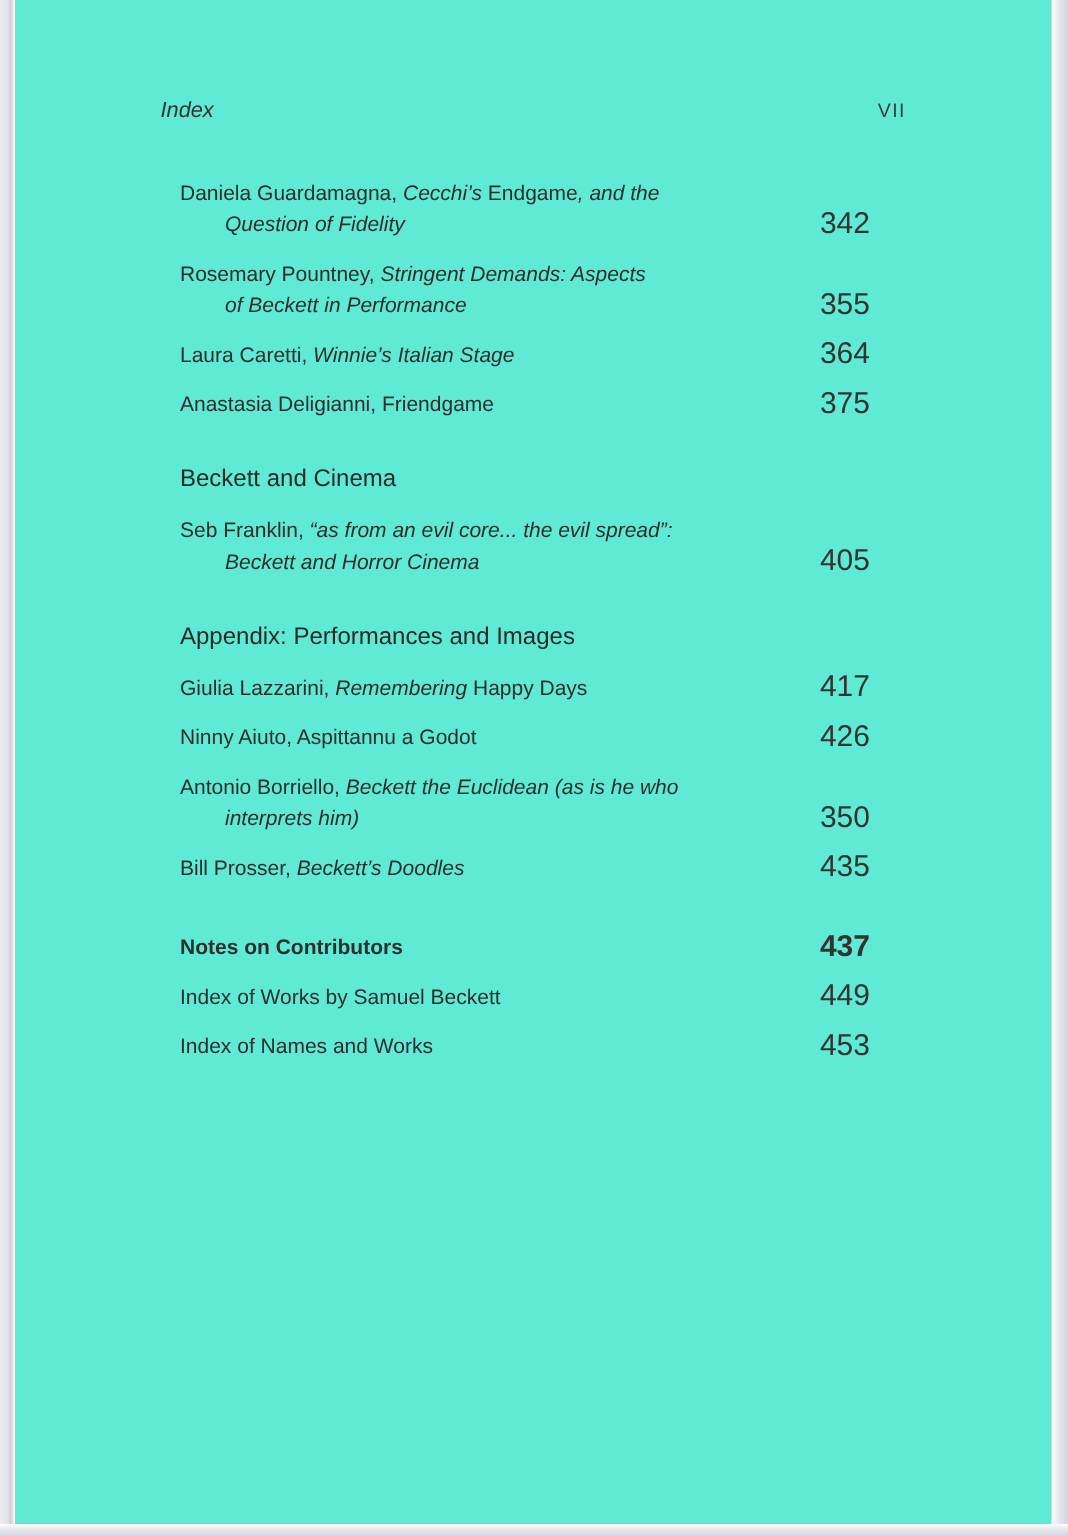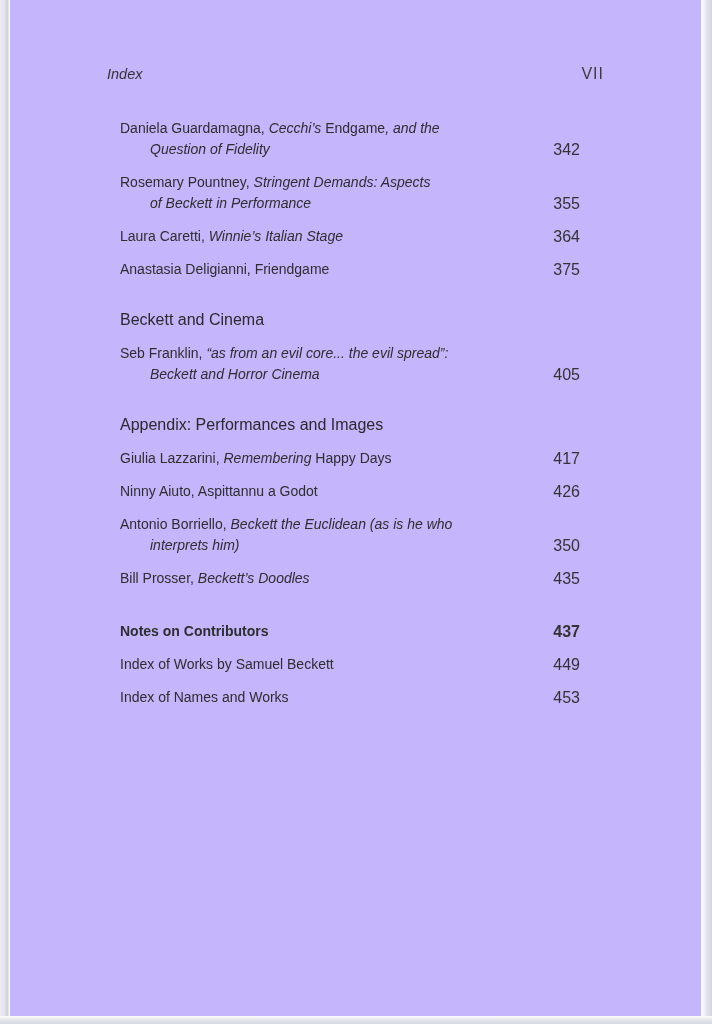--- a/index.html
+++ b/index.html
@@ -7,21 +7,21 @@
   body {
     font-family: "Liberation Sans", sans-serif;
     color: #2e2e2e;
     overflow: hidden;
     position: relative;
   }
   .page {
     position: relative;
     width: 712px;
     height: 1024px;
-    background: #c4b5fd;
+    background: #5eead4;
   }
   
   .edge-left {
     position: absolute; left: 0; top: 0; width: 10px; height: 100%;
     background: linear-gradient(to right, #ececf1 0%, #e3e3ea 50%, #cdced8 72%, #ffffff 100%);
   }
   .edge-right {
     position: absolute; right: 0; top: 0; width: 11px; height: 100%;
     background: linear-gradient(to left, #d3d4de 0%, #e2e3ea 45%, #f4f4f7 78%, #ffffff 100%);
   }
@@ -40,21 +40,21 @@
     padding-left: 107px;
     padding-right: 108px;
   }
   .running-title {
     font-style: italic;
     font-size: 14.5px;
     line-height: 20px;
     color: #333333;
   }
   .folio {
-    font-size: 16px;
+    font-size: 13px;
     letter-spacing: 1px;
     color: #3c3c3c;
   }
   .toc-list {
     display: flex;
     flex-direction: column;
     margin: 34px 132px 0 120px;
   }
   .toc-heading {
     font-size: 16px;
@@ -74,21 +74,21 @@
     font-size: 14px;
     line-height: 21px;
     padding-left: 30px;
     text-indent: -30px;
     padding-right: 8px;
   }
   .entry-text .it { font-style: italic; }
   .entry-page {
     width: 40px;
     text-align: right;
-    font-size: 16px;
+    font-size: 20px;
     line-height: 21px;
     color: #333333;
   }
 </style>
 </head>
 <body>
 
 <div class="page">
   <div class="edge-left"></div>
   <div class="edge-right"></div>

